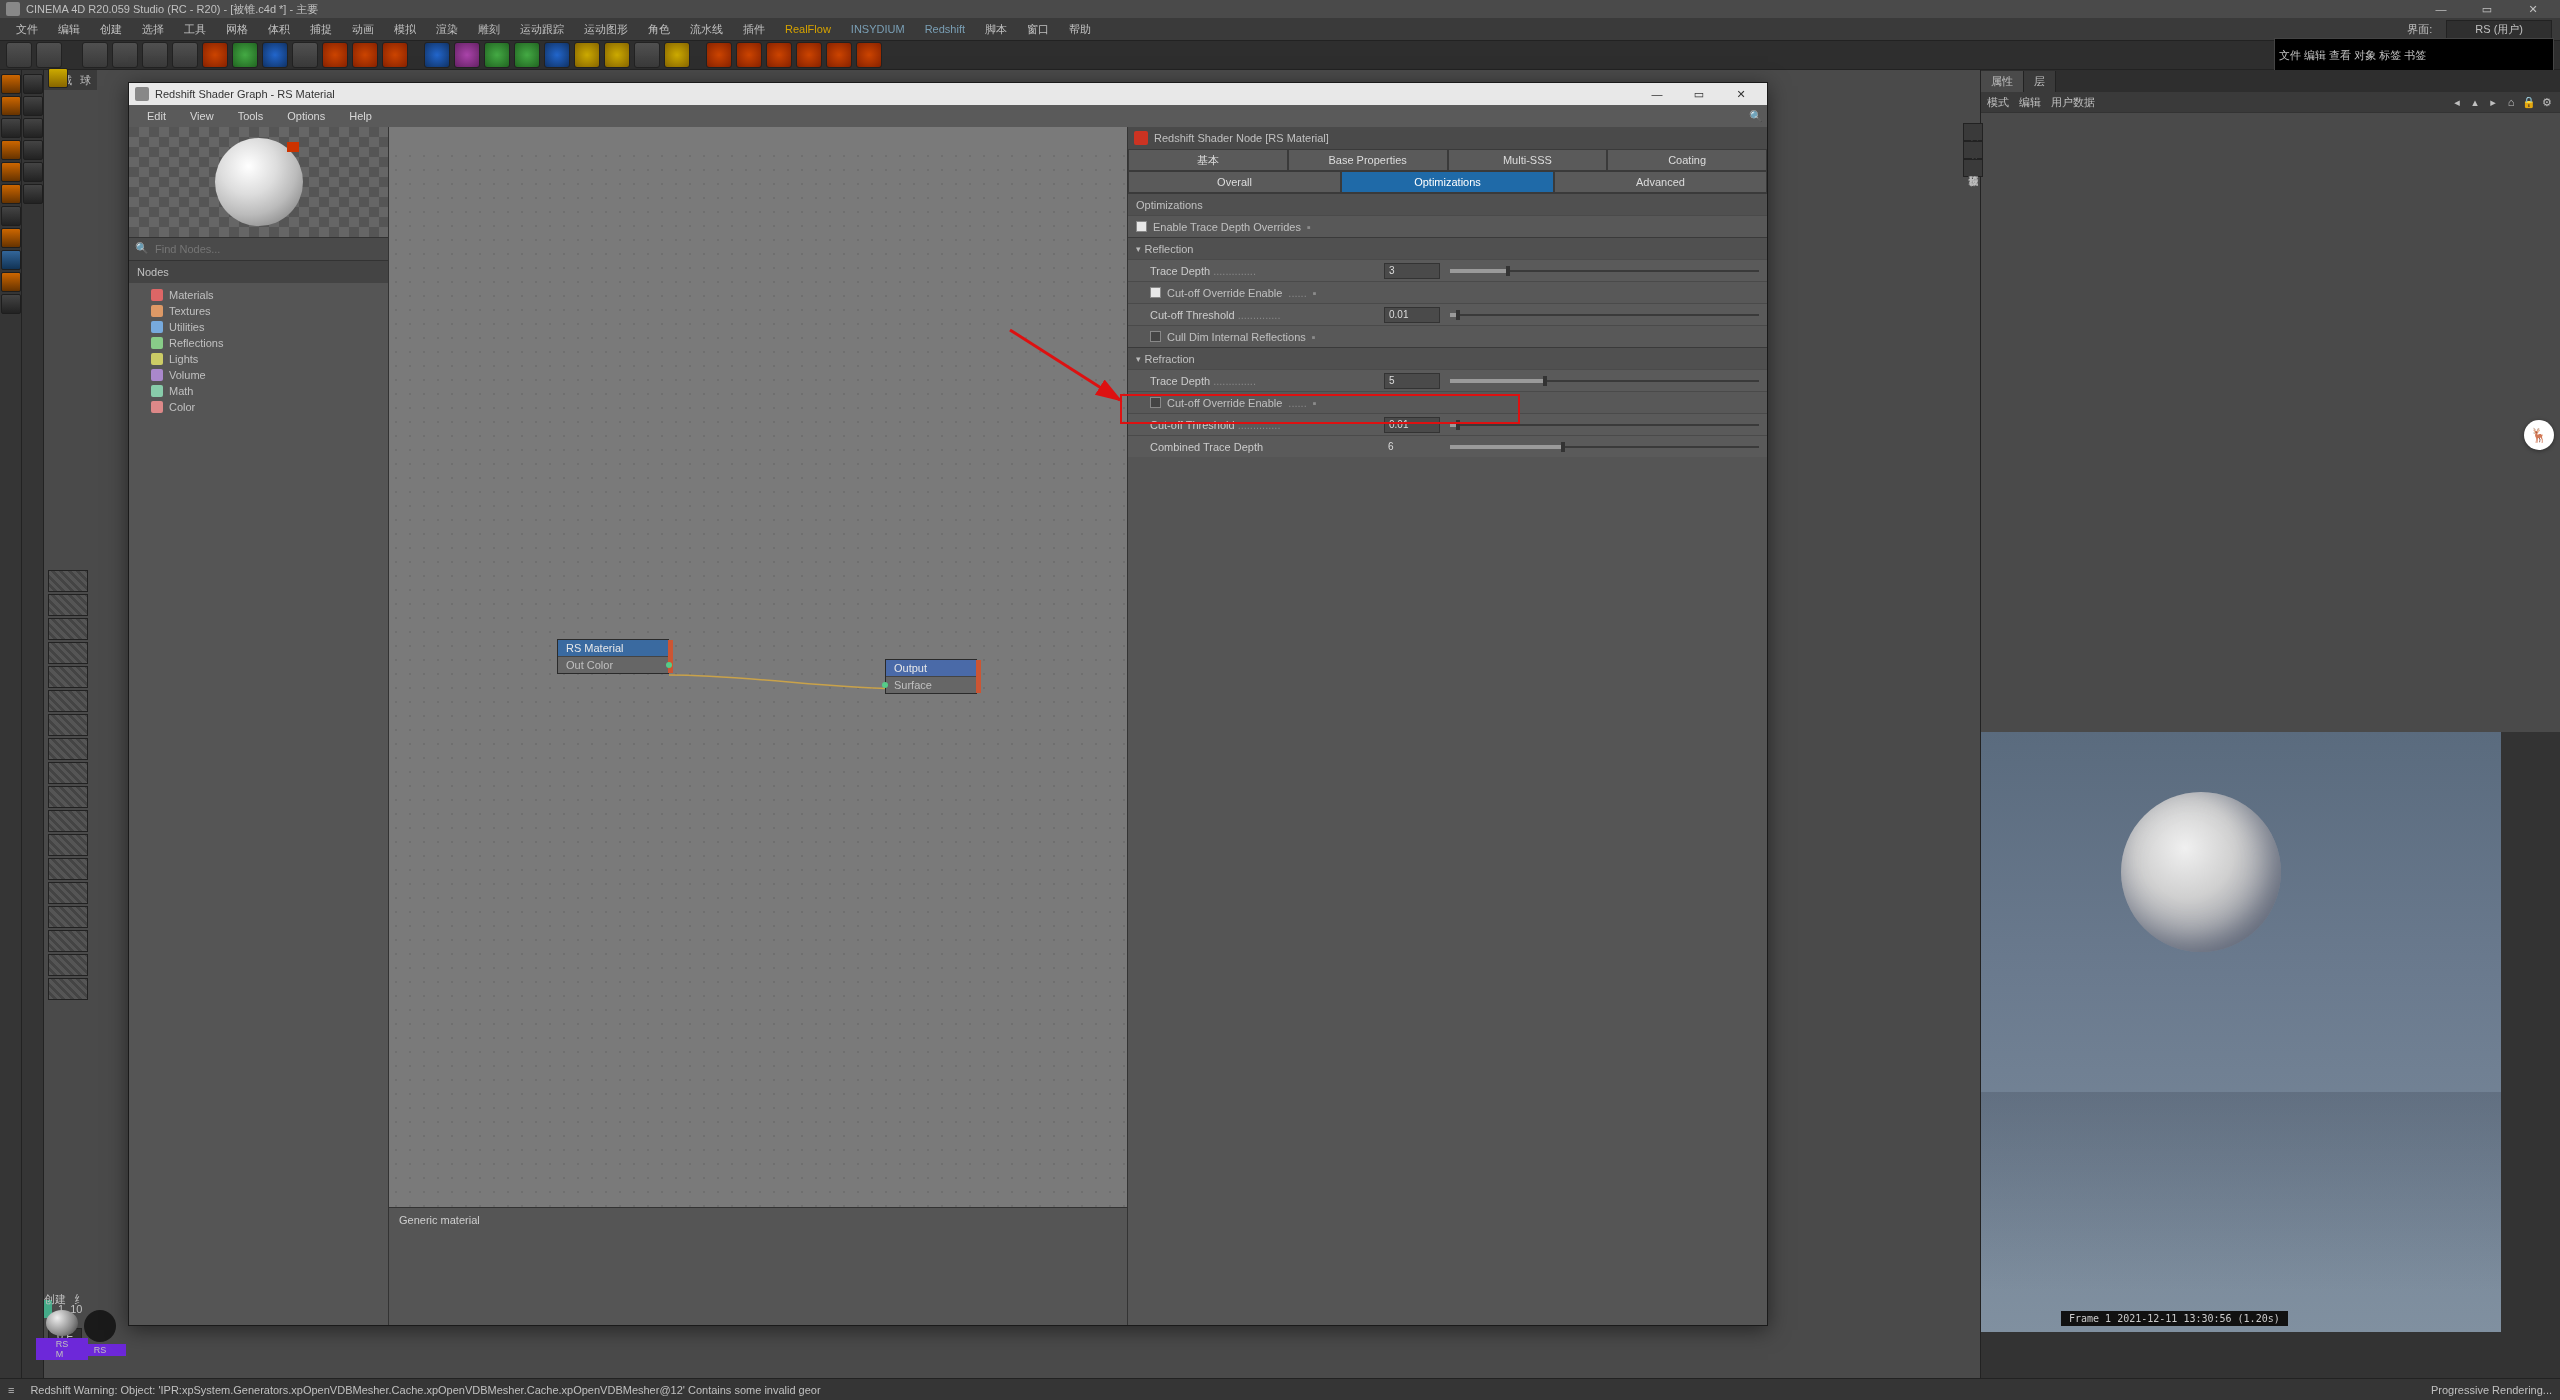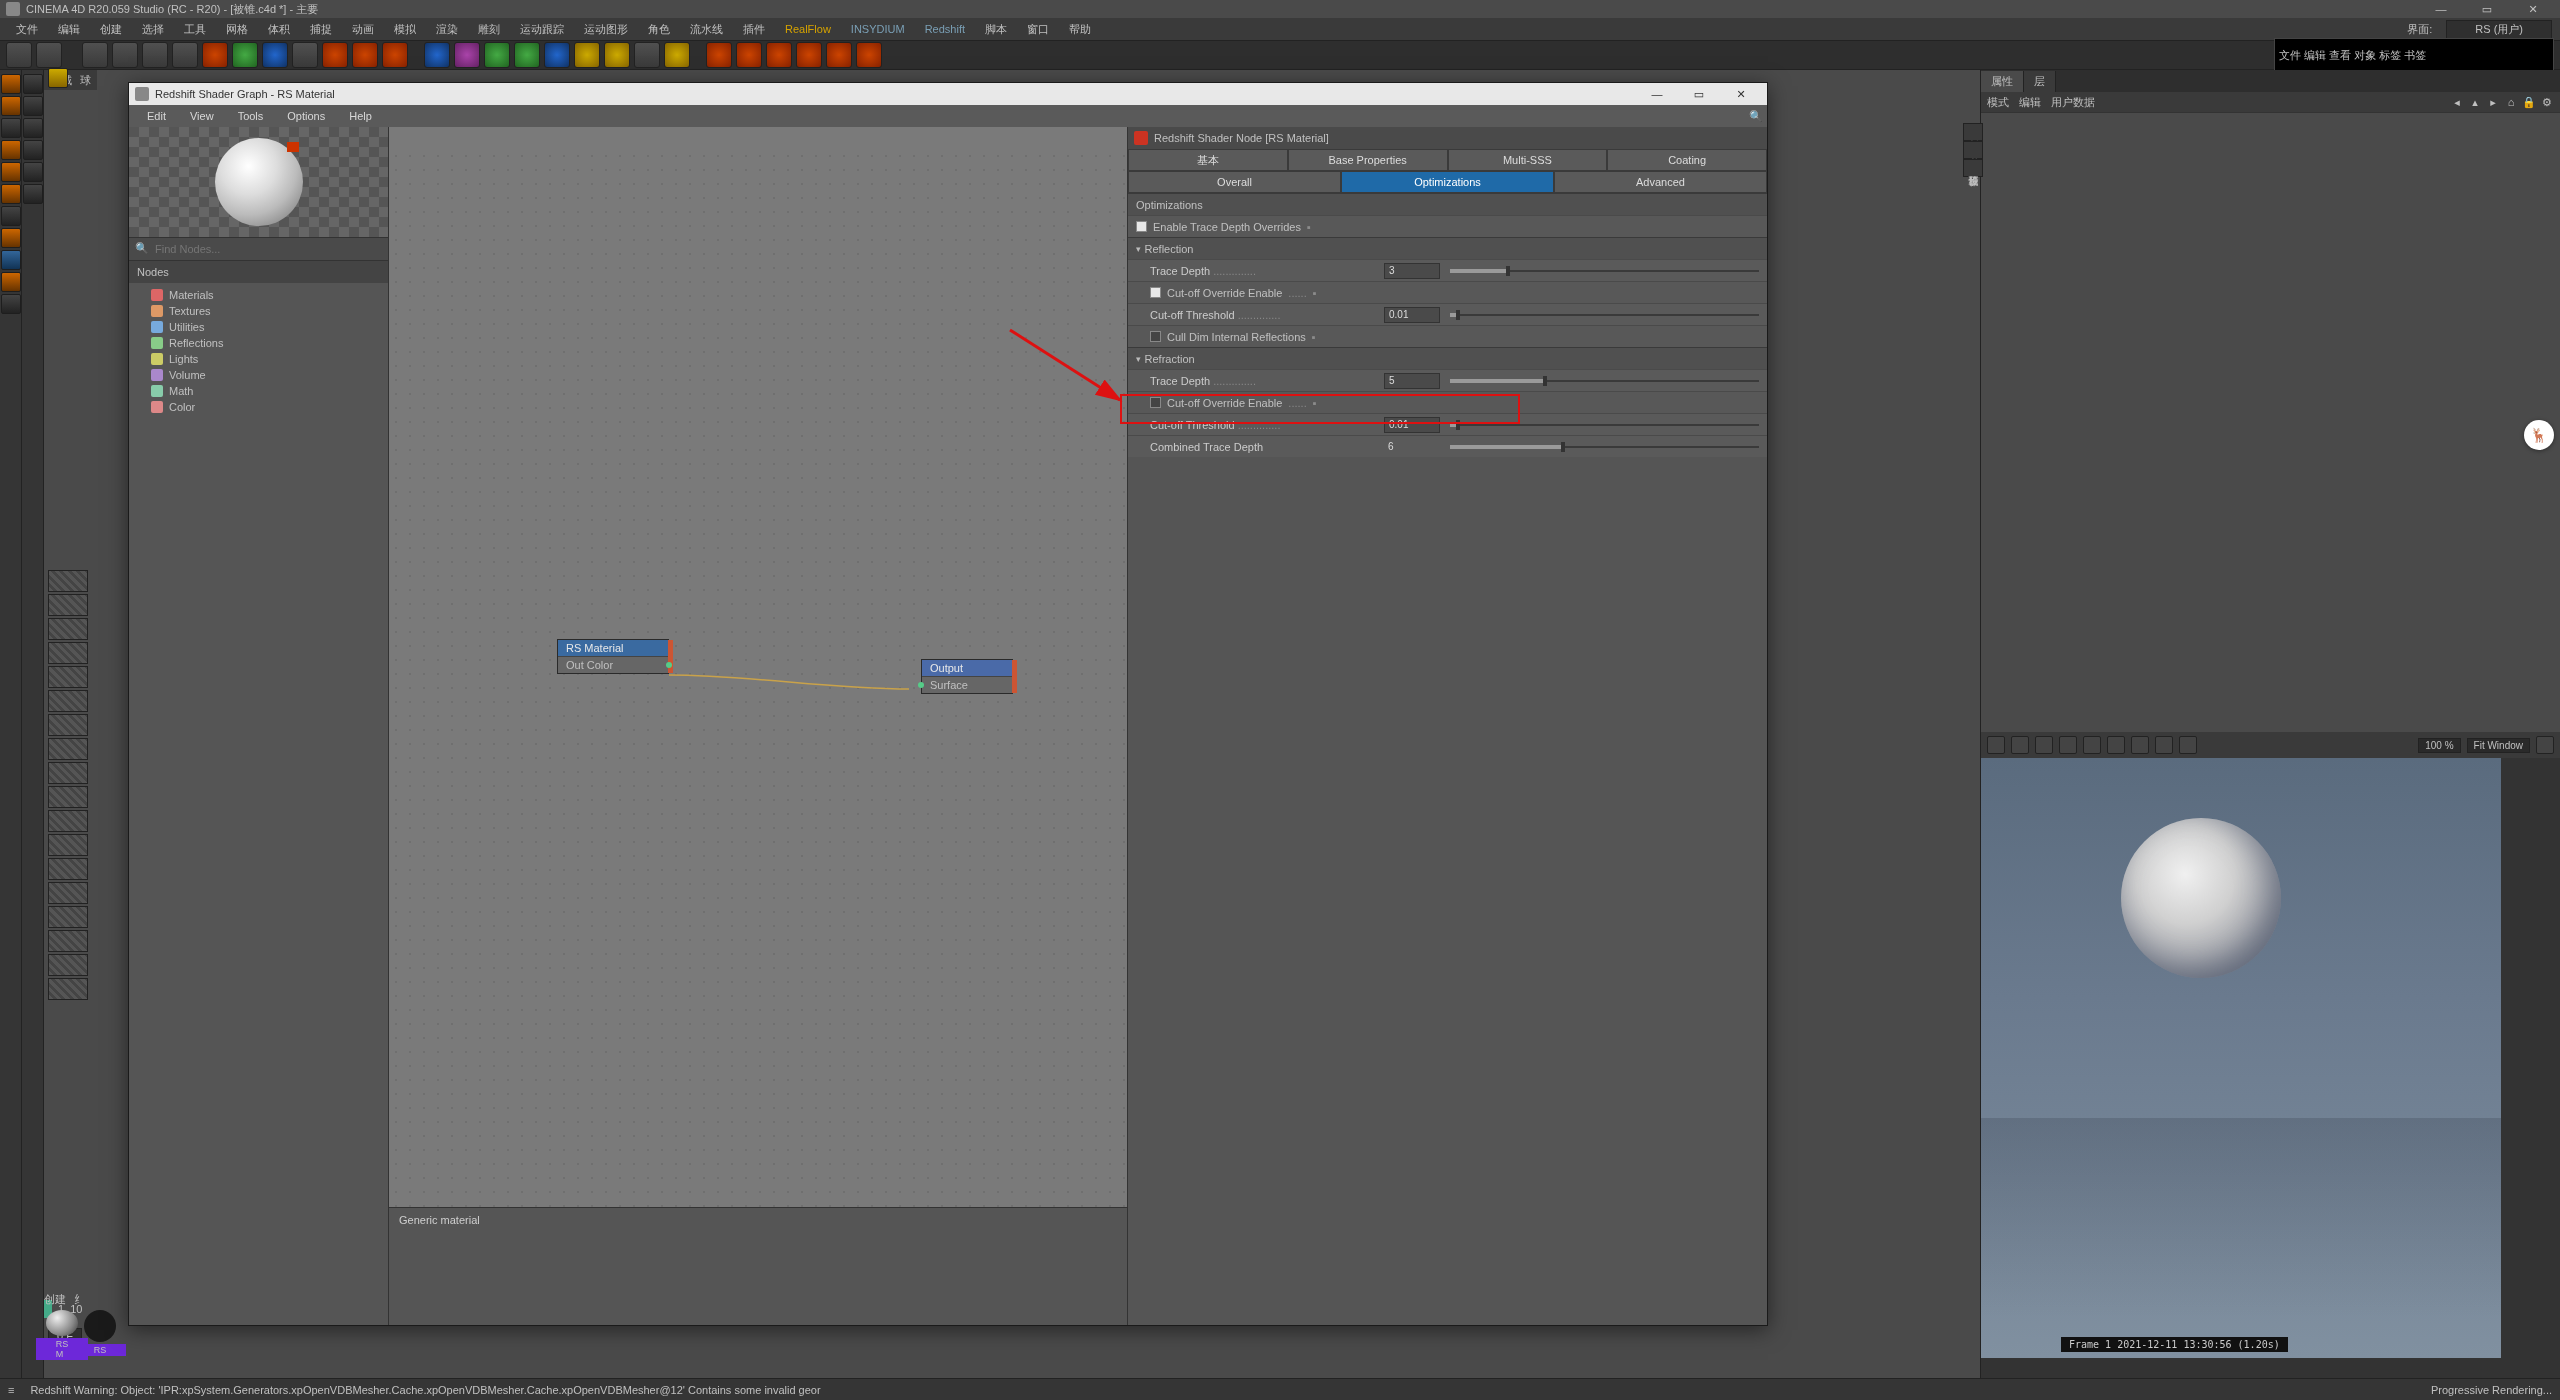--- a/index.html
+++ b/index.html
@@ -131,21 +131,21 @@
 .canvas { position:absolute; left:0; right:0; top:22px; bottom:0;
   background-image:radial-gradient(#6f6f6f 1px,transparent 1px); background-size:14px 14px; background-position:0 0; }
 .gnode { position:absolute; background:#5a5a5a; border:1px solid #2a2a2a; font-size:11px; }
 .gnode .ghdr { padding:2px 8px; color:#e8e8e8; position:relative; }
 .gnode .gport { padding:2px 8px; background:#666; border-top:1px solid #444; position:relative; }
 .gnode .dotR { position:absolute; right:-4px; top:50%; margin-top:-3px; width:6px; height:6px; background:#55cc88; border-radius:50%; }
 .gnode .dotL { position:absolute; left:-4px; top:50%; margin-top:-3px; width:6px; height:6px; background:#55cc88; border-radius:50%; }
 .n1 { left:168px; top:490px; width:112px; }
 .n1 .ghdr { background:#3a6aa0; }
 .n1 .ext { position:absolute; right:-5px; top:0; width:5px; height:100%; background:#cc5533; }
-.n2 { left:532px; top:510px; width:92px; }
+.n2 { left:496px; top:510px; width:92px; }
 .n2 .ghdr { background:#4a6aa8; }
 .n2 .ext { position:absolute; right:-5px; top:0; width:5px; height:100%; background:#cc5533; }
 .wire { position:absolute; left:280px; top:520px; width:240px; height:30px; pointer-events:none; }
 
 .mGraphBelow { position:absolute; left:0; right:0; bottom:0; height:118px; background:#555; border-top:1px solid #333; padding:6px 10px; }
 .mGraphBelow .lbl { font-size:11px; color:#cfcfcf; }
 
 .mRight { width:640px; background:#555; border-left:1px solid #333; display:flex; flex-direction:column; }
 .mRightHdr { height:22px; background:#4a4a4a; display:flex; align-items:center; padding:0 6px; gap:6px; }
 .mRightHdr .redIc { width:14px; height:14px; background:#cc3322; border-radius:2px; }
@@ -307,35 +307,20 @@
       </div>
     </div>
     <div class="rightContent1">
       <div class="rightSideTabs">
         <div>诊断</div>
         <div>参考对象</div>
         <div>标签预设</div>
       </div>
     </div>
     <div class="rightViewport">
-      <div class="rvToolbar">
-        <div class="ic"></div>
-        <div class="ic"></div>
-        <div class="ic"></div>
-        <div class="ic"></div>
-        <div class="ic"></div>
-        <div class="ic"></div>
-        <div class="ic"></div>
-        <div class="ic"></div>
-        <div class="ic"></div>
-        <div class="sp"></div>
-        <span class="fitsel">100 %</span>
-        <span class="fitsel">Fit Window</span>
-        <div class="ic"></div>
-      </div>
       <div class="rvRender">
         <div class="scene">
           <div class="sphere"></div>
           <div class="rvStrip">Frame  1   2021-12-11  13:30:56  (1.20s)</div>
         </div>
       </div>
     </div>
   </div>
 </div>
 

